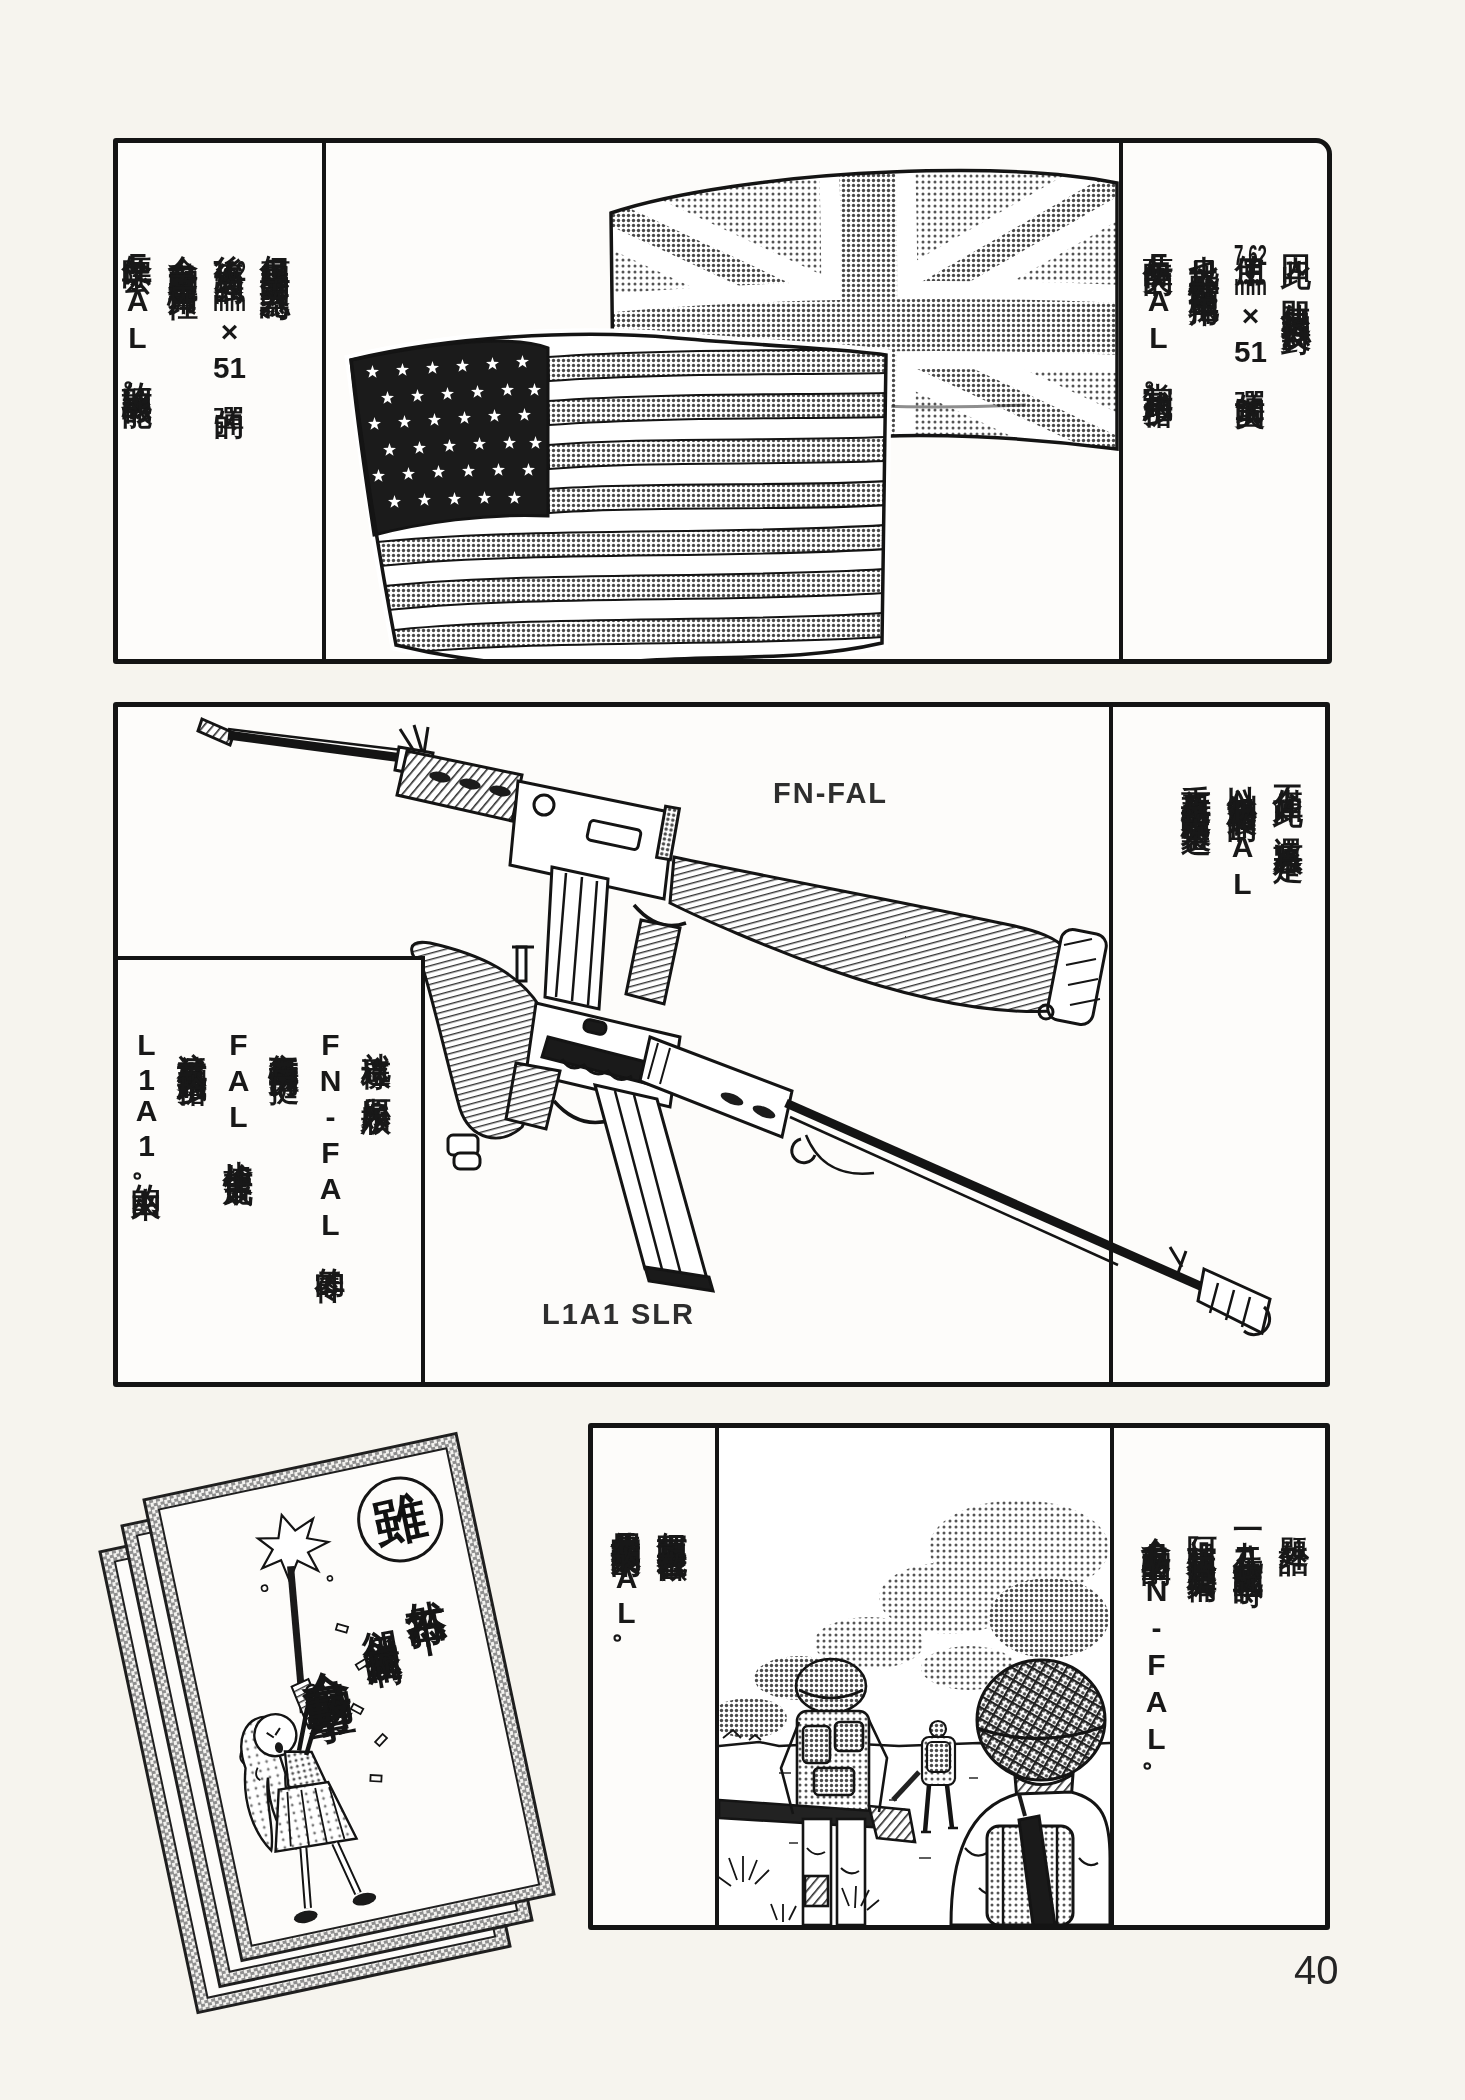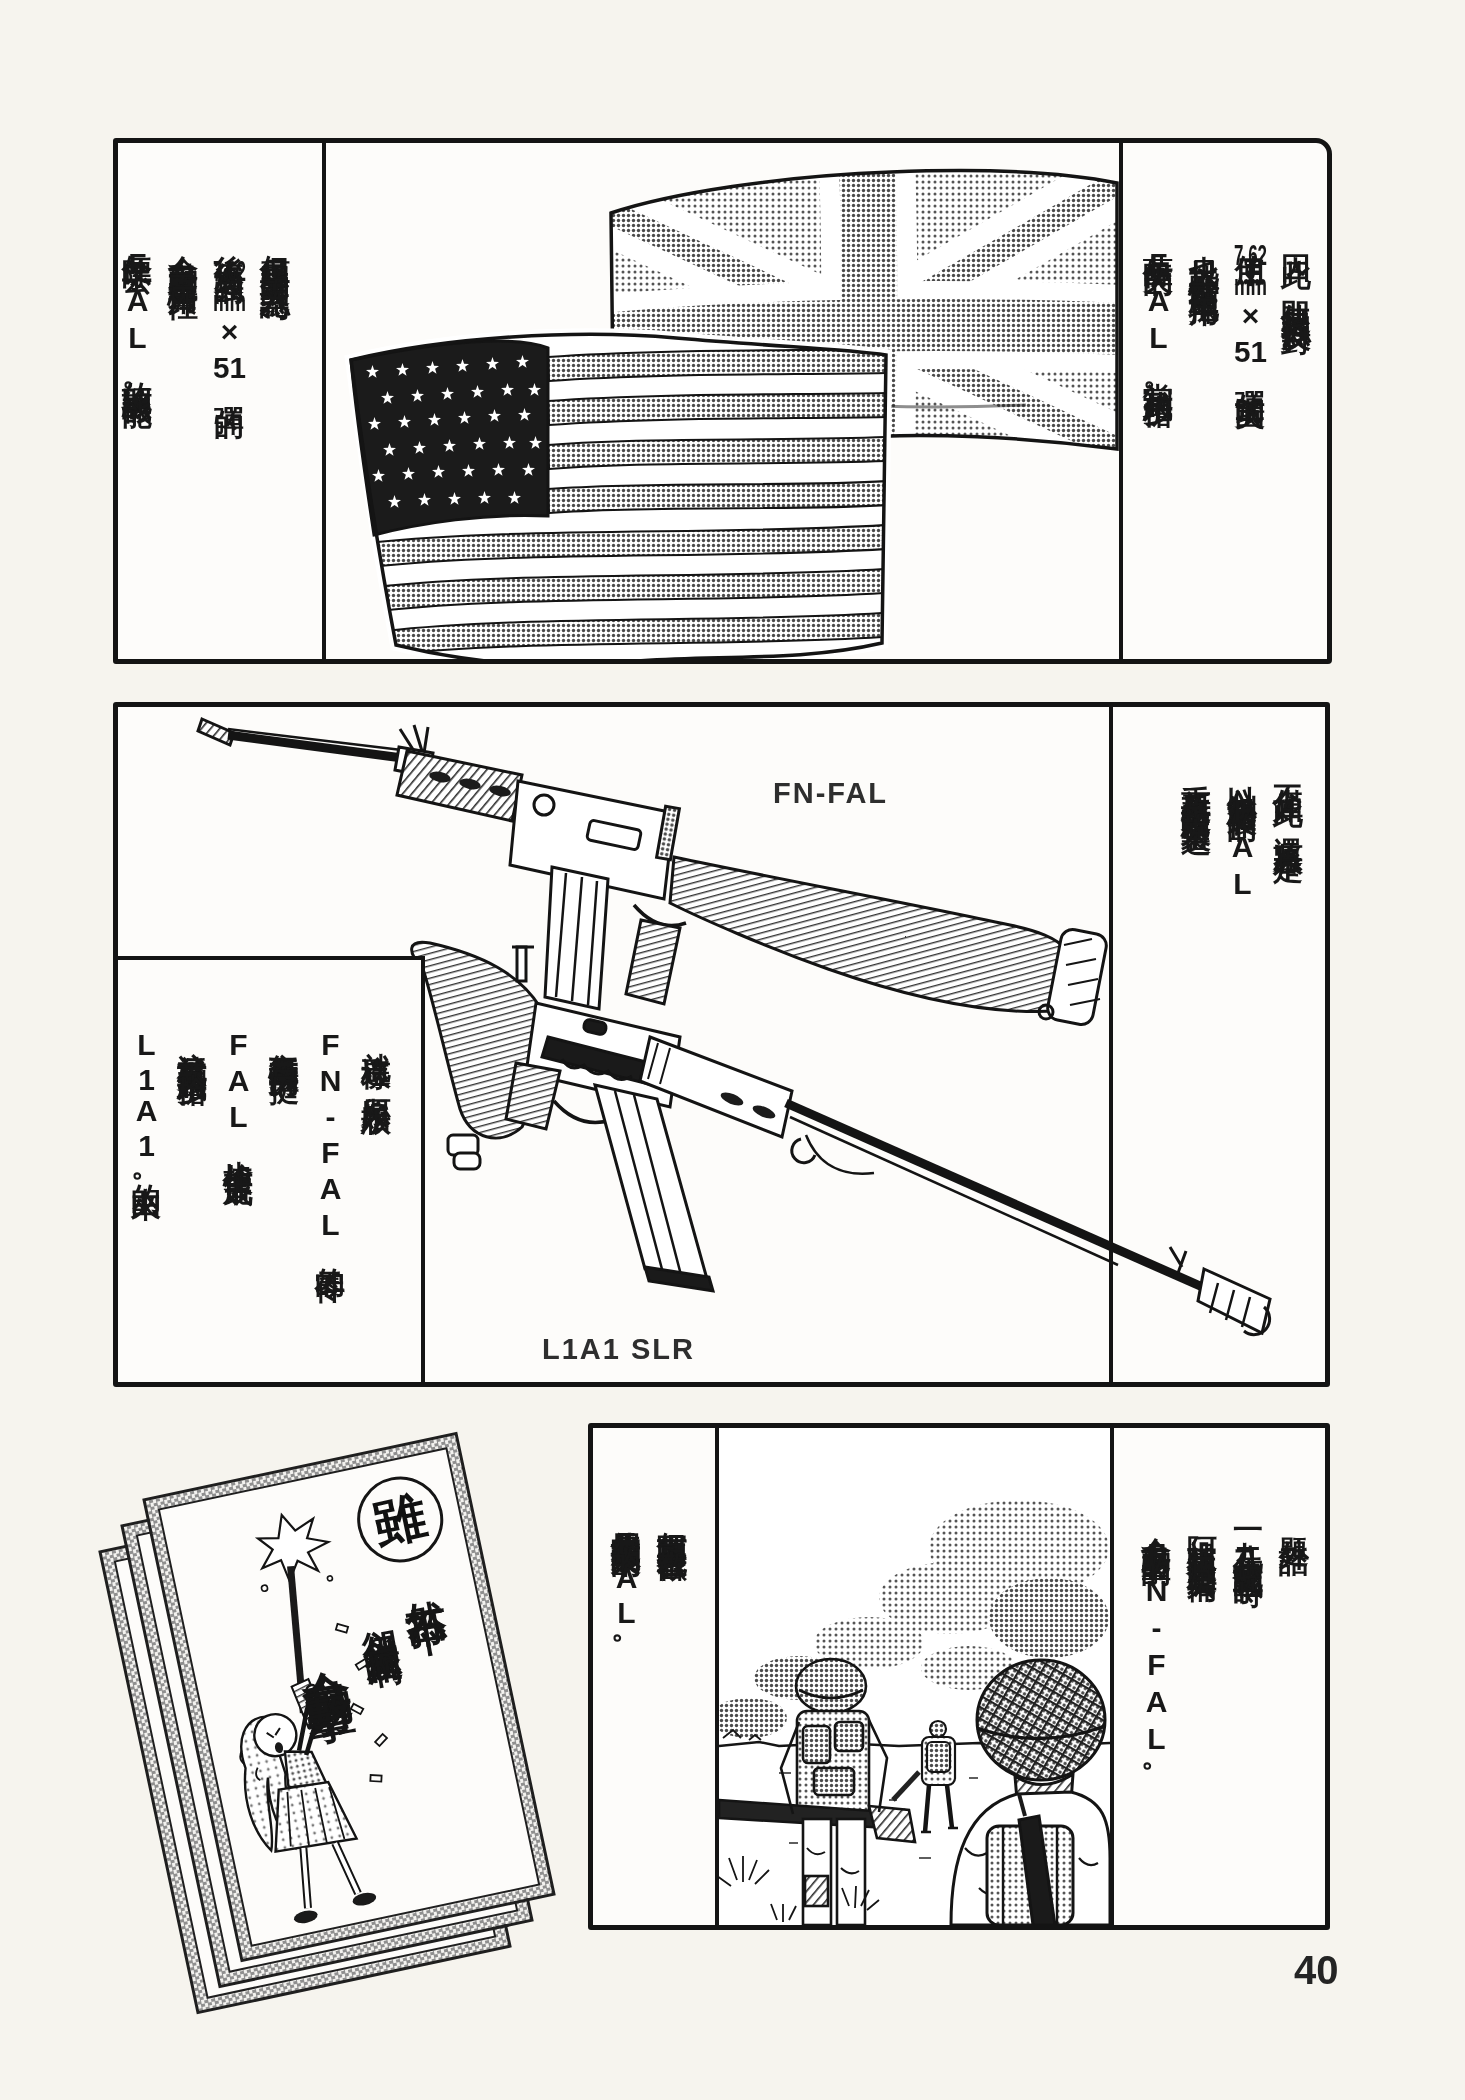--- a/index.html
+++ b/index.html
@@ -11,21 +11,21 @@
   #panel2{left:113px;top:702px;width:1217px;height:685px;border-radius:3px;}
   #panel3{left:588px;top:1423px;width:742px;height:507px;border-radius:3px;}
   .vd{position:absolute;top:0;bottom:0;width:4px;background:#141414;}
   .hd{position:absolute;height:4px;background:#141414;}
   .cell{position:absolute;top:0;bottom:0;}
   .vtext{position:absolute;writing-mode:vertical-rl;text-orientation:upright;
          font-weight:700;font-size:30px;line-height:46px;letter-spacing:4px;color:#181818;}
   .vtext .vline{white-space:nowrap;}
   .tcy{text-combine-upright:all;}
   .rifle-label{position:absolute;font-weight:600;font-size:29px;letter-spacing:2px;color:#2e2e2e;}
-  #page-num{position:absolute;left:1294px;top:1948px;font-weight:700;font-size:40px;color:#242424;}
+  #page-num{position:absolute;left:1294px;top:1948px;font-weight:400;font-size:40px;color:#242424;}
   svg{position:absolute;display:block;}
   
   #comic{position:absolute;left:70px;top:1412px;width:530px;height:610px;}
   .sheet{position:absolute;width:322px;height:474px;transform:rotate(-12deg);
          background:repeating-conic-gradient(#8f8f8f 0% 25%,#f3f2ef 0% 50%) 0 0/7px 7px;
          border:3px solid #1f1f1f;padding:10px;}
   .sheet-inner{width:100%;height:100%;background:#fdfcfa;border:2.5px solid #1f1f1f;position:relative;overflow:hidden;}
   #sheet1{left:118px;top:48px;z-index:3;}
   #sheet2{left:96px;top:74px;z-index:2;}
   #sheet3{left:74px;top:100px;z-index:1;}
@@ -265,21 +265,21 @@
       <div class="vline">就這樣,與原始版</div>
       <div class="vline">FN-FAL的零件</div>
       <div class="vline">毫無互換性的另一挺</div>
       <div class="vline">FAL步槍便告完成︱︱</div>
       <div class="vline">這就是英軍制式步槍</div>
       <div class="vline">L<span class="tcy">1</span>A<span class="tcy">1</span>的由來。</div>
     </div>
   </div>
 
   <div class="rifle-label" style="left:655px;top:70px">FN-FAL</div>
-  <div class="rifle-label" style="left:424px;top:626px">L1A1 SLR</div>
+  <div class="rifle-label" style="left:424px;top:591px">L1A1 SLR</div>
 </div>
 
 <div class="panel" id="panel3">
   <div class="vd" style="left:122px"></div>
   <div class="vd" style="left:517px"></div>
 
   <div class="cell" style="left:0;width:122px">
     <div class="vtext" style="top:80px;right:20px;letter-spacing:2px">
       <div class="vline">但英軍的阿兵哥也很喜歡</div>
       <div class="vline">使用從敵軍剿獲來的FAL。</div>

